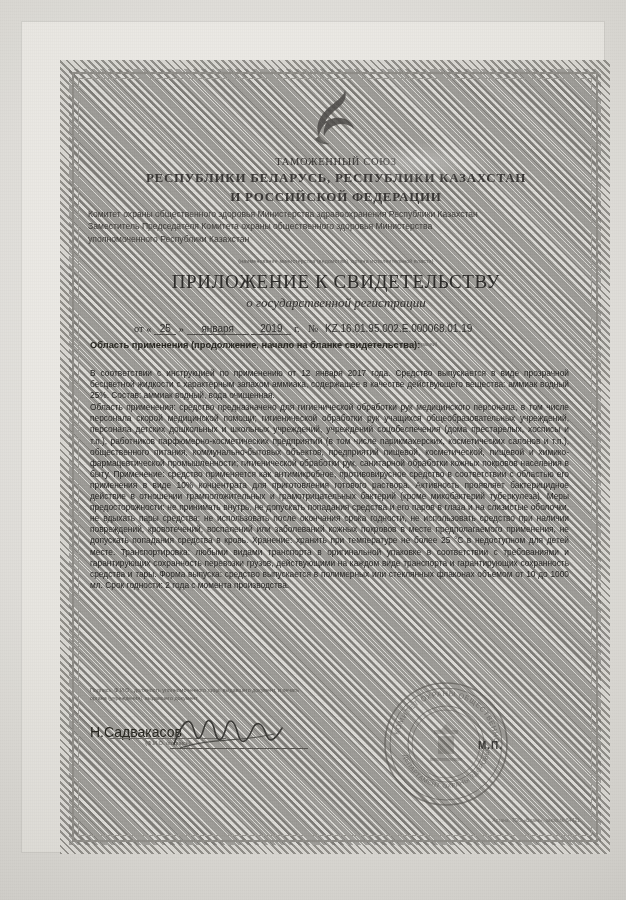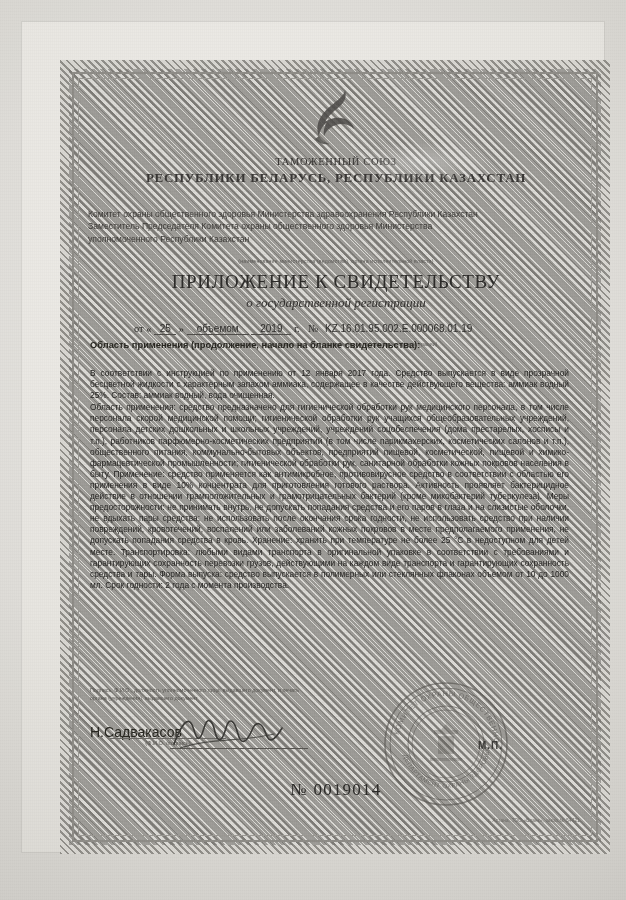--- a/index.html
+++ b/index.html
@@ -324,37 +324,38 @@
     <div id="content">
 
       <svg id="emblem" viewBox="0 0 74 64">
         <path d="M46 4 C48 10 46 16 40 21 C34 26 29 30 26 36 C30 33 36 31 42 32 C49 33 54 37 55 43 C50 38 43 37 37 39 C31 41 27 45 25 50 C24 46 25 41 28 36 C24 39 21 44 20 50 C17 44 18 36 23 29 C28 22 36 17 41 12 C44 9 46 6 46 4 Z" fill="#4a4845" opacity="0.85"></path>
         <path d="M20 50 C22 54 26 57 31 58 C25 59 19 57 16 53 Z" fill="#4a4845" opacity="0.8"></path>
       </svg>
 
       <div id="cu-title">
         <div class="l1">ТАМОЖЕННЫЙ СОЮЗ</div>
         <div class="l2">РЕСПУБЛИКИ БЕЛАРУСЬ, РЕСПУБЛИКИ КАЗАХСТАН</div>
+        <div class="l3">И РОССИЙСКОЙ ФЕДЕРАЦИИ</div>
       </div>
 
       <div id="authority">
         <div>Комитет охраны общественного здоровья Министерства здравоохранения Республики Казахстан</div>
         <div>Заместитель Председателя Комитета охраны общественного здоровья Министерства</div>
         <div>уполномоченного Республики Казахстан</div>
       </div>
       <div id="authority-caption">(наименование министерства (ведомства), органа исполнительной власти)</div>
 
       <div id="main-title">ПРИЛОЖЕНИЕ К СВИДЕТЕЛЬСТВУ</div>
       <div id="sub-title">о государственной регистрации</div>
 
       <div id="reg-line">
         <span>от «</span>
         <span class="fld u" style="width:22px">25</span>
         <span>»</span>
-        <span class="fld u" style="width:62px">объемом</span>
+        <span class="fld u" style="width:62px">января</span>
         <span class="fld u" style="width:40px">2019</span>
         <span>г.</span>
         <span style="margin-left:6px">№</span>
         <span class="fld" style="width:200px;text-align:left;margin-left:4px">KZ.16.01.95.002.Е.000068.01.19</span>
       </div>
       <div id="reg-caption">(информация, не вошедшая в текст свидетельства о государственной регистрации)</div>
 
       <div id="scope-title">Область применения (продолжение, начало на бланке свидетельства):</div>
       <div id="body-text">
         <p>В соответствии с инструкцией по применению от 12 января 2017 года. Средство выпускается в виде прозрачной бесцветной жидкости с характерным запахом аммиака, содержащее в качестве действующего вещества: аммиак водный 25%. Состав: аммиак водный, вода очищенная.</p>
@@ -381,21 +382,20 @@
           <textPath href="#arcTop" startOffset="6%">КОМИТЕТ ОХРАНЫ ОБЩЕСТВЕННОГО ЗДОРОВЬЯ</textPath>
         </text>
         <text font-family="Liberation Sans, sans-serif" font-size="6.4" fill="#4d4b48" letter-spacing="0.4">
           <textPath href="#arcBot" startOffset="8%">ДЕПАРТАМЕНТ ОХРАНЫ ЗДОРОВЬЯ</textPath>
         </text>
         <path d="M52 50 h24 v4 h-24 z M55 54 l9 -10 l9 10 z M56 56 h16 v18 h-16 z" fill="#55534f" opacity=".55"></path>
         <path d="M48 78 h32 v3 h-32 z" fill="#55534f" opacity=".5"></path>
       </svg>
       <div id="stamp-mp">М.П.</div>
 
-      <div id="serial">№ 0019014</div>
 
       <div id="footer-mark">г. Астана, ТОО «Бланк», заказ № 54421</div>
 
     </div>
 
     <div class="smudge" style="left:120px;top:540px;width:170px;height:26px;background:radial-gradient(closest-side, rgba(90,88,84,.10), transparent);"></div>
     <div class="smudge" style="left:330px;top:120px;width:140px;height:40px;background:radial-gradient(closest-side, rgba(255,255,255,.25), transparent);"></div>
   </div>
 
   <div id="scan-noise"></div>

